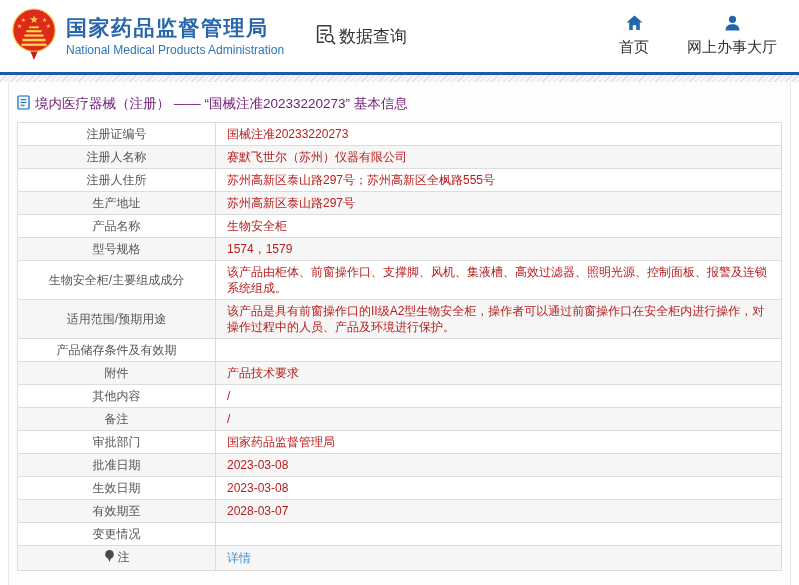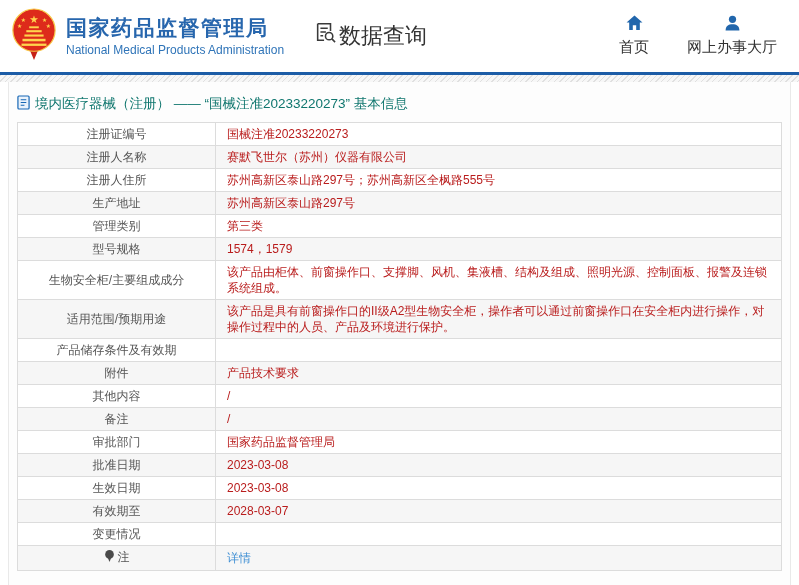--- a/index.html
+++ b/index.html
@@ -5,32 +5,32 @@
   * { margin:0; padding:0; box-sizing:border-box; }
   body { font-family: "Liberation Sans", "DejaVu Sans", sans-serif; background:#fff; }
   .page { width:799px; height:585px; background:#fff; overflow:hidden; position:relative; }
 
   
   .header { height:72px; display:flex; align-items:center; padding:0 22px 0 10px; background:#fff; }
   .emblem { width:48px; height:54px; flex:0 0 auto; }
   .brand { margin-left:8px; }
   .brand-title { font-size:21px; font-weight:bold; color:#2766ad; letter-spacing:1.5px; line-height:24px; }
   .brand-sub { font-size:12px; color:#2f74b8; margin-top:3px; }
-  .query { display:flex; align-items:flex-start; margin-left:30px; font-size:22px; color:#333; cursor:pointer; }
+  .query { display:flex; align-items:center; margin-left:30px; font-size:17px; color:#333; cursor:pointer; }
   .query svg { margin-right:3px; }
   .spacer { flex:1; }
   .nav-item { display:flex; flex-direction:column; align-items:center; font-size:15px; color:#333; cursor:pointer; margin-left:38px; }
   .nav-item svg { margin-bottom:4px; }
 
   .blue-rule { height:3px; background:#1c5ca6; }
   .stripe-band { height:7px; background:repeating-linear-gradient(135deg,#e0e0e0 0,#e0e0e0 1px,#f7f7f7 1px,#f7f7f7 4px); }
 
   
   .panel { margin:0 8px; height:503px; background:#fdfdfd; border-left:1px solid #e9e9e9; border-right:1px solid #e9e9e9; padding:0 8px; }
-  .breadcrumb { display:flex; align-items:center; gap:5px; padding:13px 0 9px 0; font-size:13.5px; color:#0f766e; }
+  .breadcrumb { display:flex; align-items:center; gap:5px; padding:13px 0 9px 0; font-size:13.5px; color:#701a75; }
 
   table.info { width:100%; border-collapse:collapse; font-size:12px; background:#fff; }
   table.info td { border:1px solid #dcdcdc; padding:3px 11px; line-height:16px; }
   table.info tr:nth-child(even) { background:#f6f6f6; }
   td.label { width:198px; text-align:center; color:#555; white-space:nowrap; }
   td.value { color:#b91c1c; }
   td.value.link { color:#3f8fd4; cursor:pointer; }
   .note-ic { display:inline-block; vertical-align:-2px; margin-right:3px; }
 </style>
 </head>
@@ -121,30 +121,30 @@
   </tr>
           <tr>
     <td class="label"><span>注册人住所</span></td>
     <td class="value">苏州高新区泰山路297号；苏州高新区全枫路555号</td>
   </tr>
           <tr>
     <td class="label"><span>生产地址</span></td>
     <td class="value">苏州高新区泰山路297号</td>
   </tr>
           <tr>
-    <td class="label"><span>管理类别</span></td>
-    <td class="value">第三类</td>
+    <td class="label"><span>产品名称</span></td>
+    <td class="value">生物安全柜</td>
   </tr>
           <tr>
     <td class="label"><span>型号规格</span></td>
     <td class="value">1574，1579</td>
   </tr>
           <tr>
     <td class="label"><span>生物安全柜/主要组成成分</span></td>
-    <td class="value">该产品由柜体、前窗操作口、支撑脚、风机、集液槽、结构及组成、照明光源、控制面板、报警及连锁系统组成。</td>
+    <td class="value">该产品由柜体、前窗操作口、支撑脚、风机、集液槽、高效过滤器、照明光源、控制面板、报警及连锁系统组成。</td>
   </tr>
           <tr>
     <td class="label"><span>适用范围/预期用途</span></td>
     <td class="value">该产品是具有前窗操作口的II级A2型生物安全柜，操作者可以通过前窗操作口在安全柜内进行操作，对操作过程中的人员、产品及环境进行保护。</td>
   </tr>
           <tr>
     <td class="label"><span>产品储存条件及有效期</span></td>
     <td class="value"></td>
   </tr>
           <tr>

